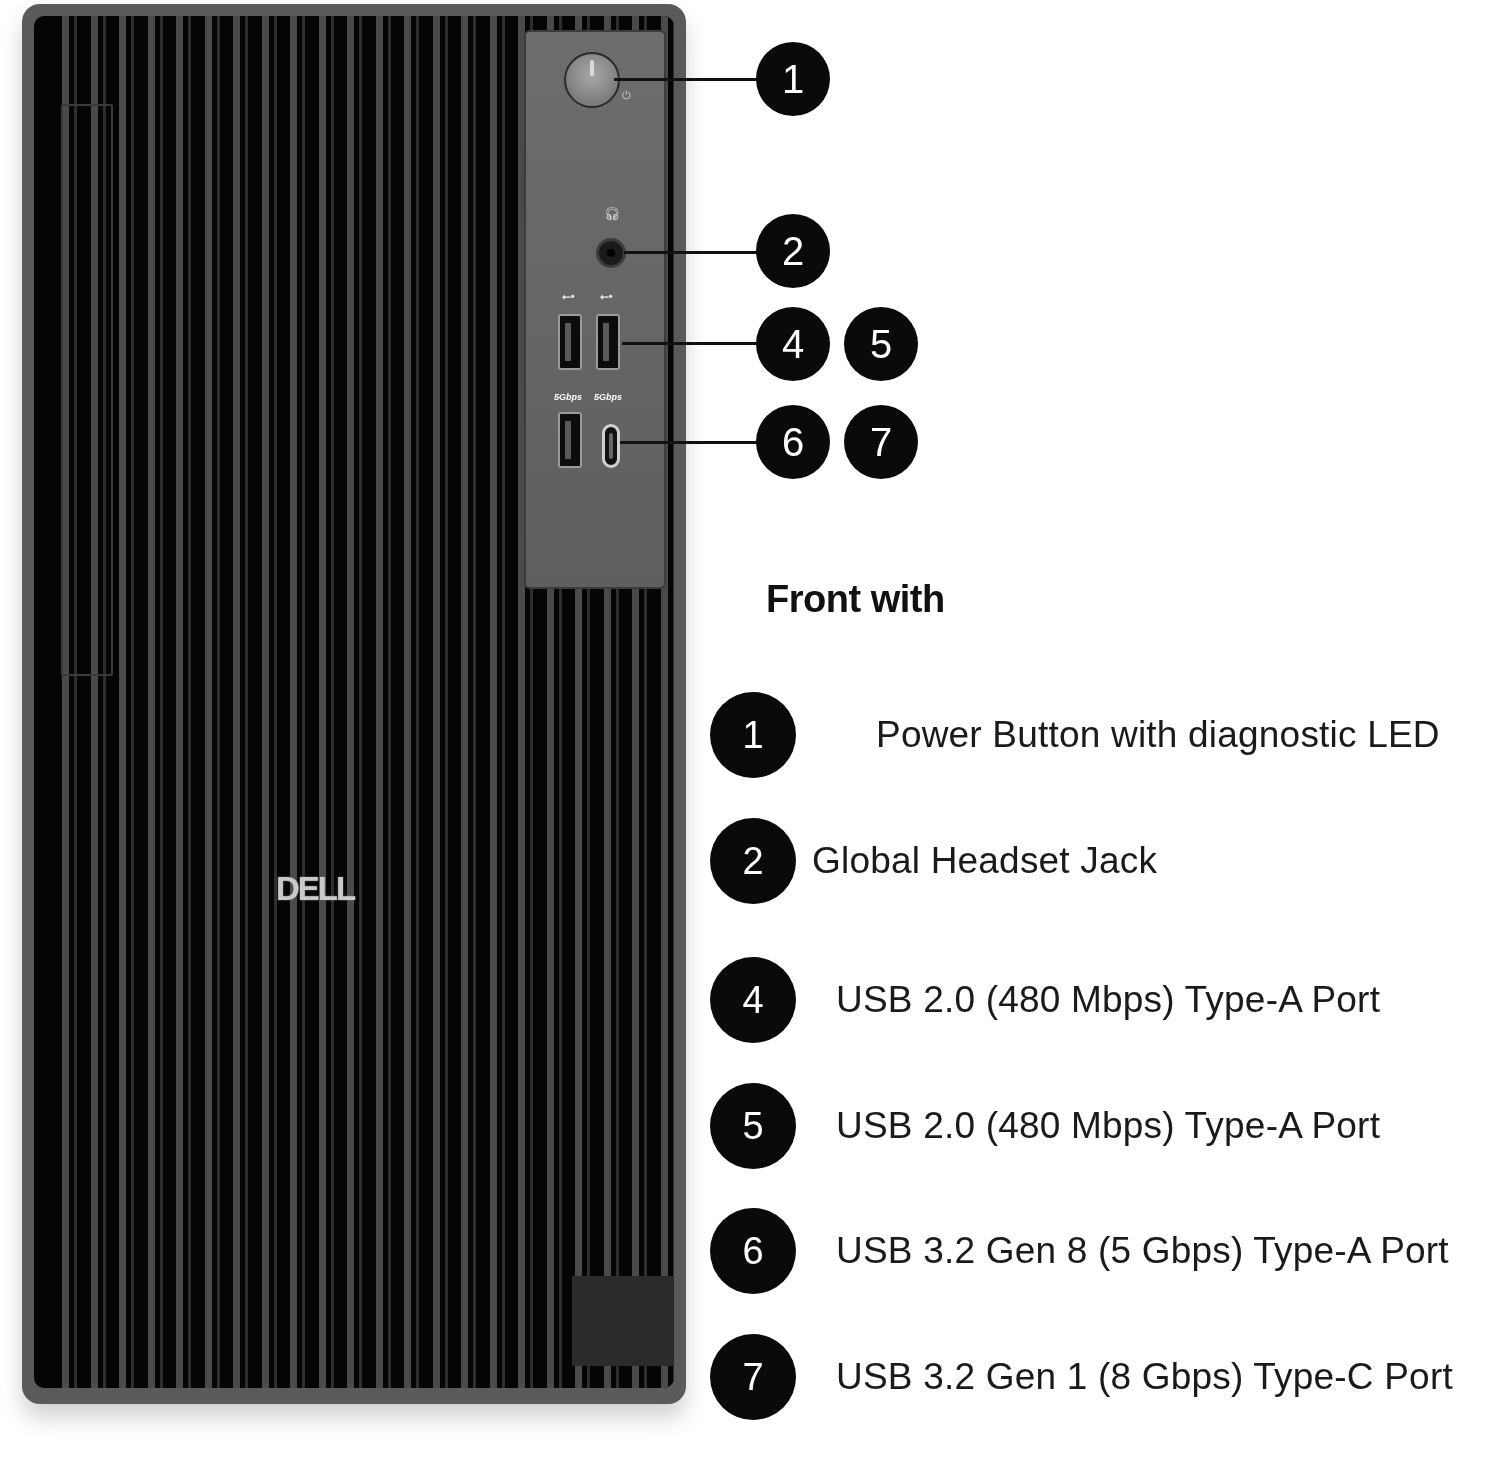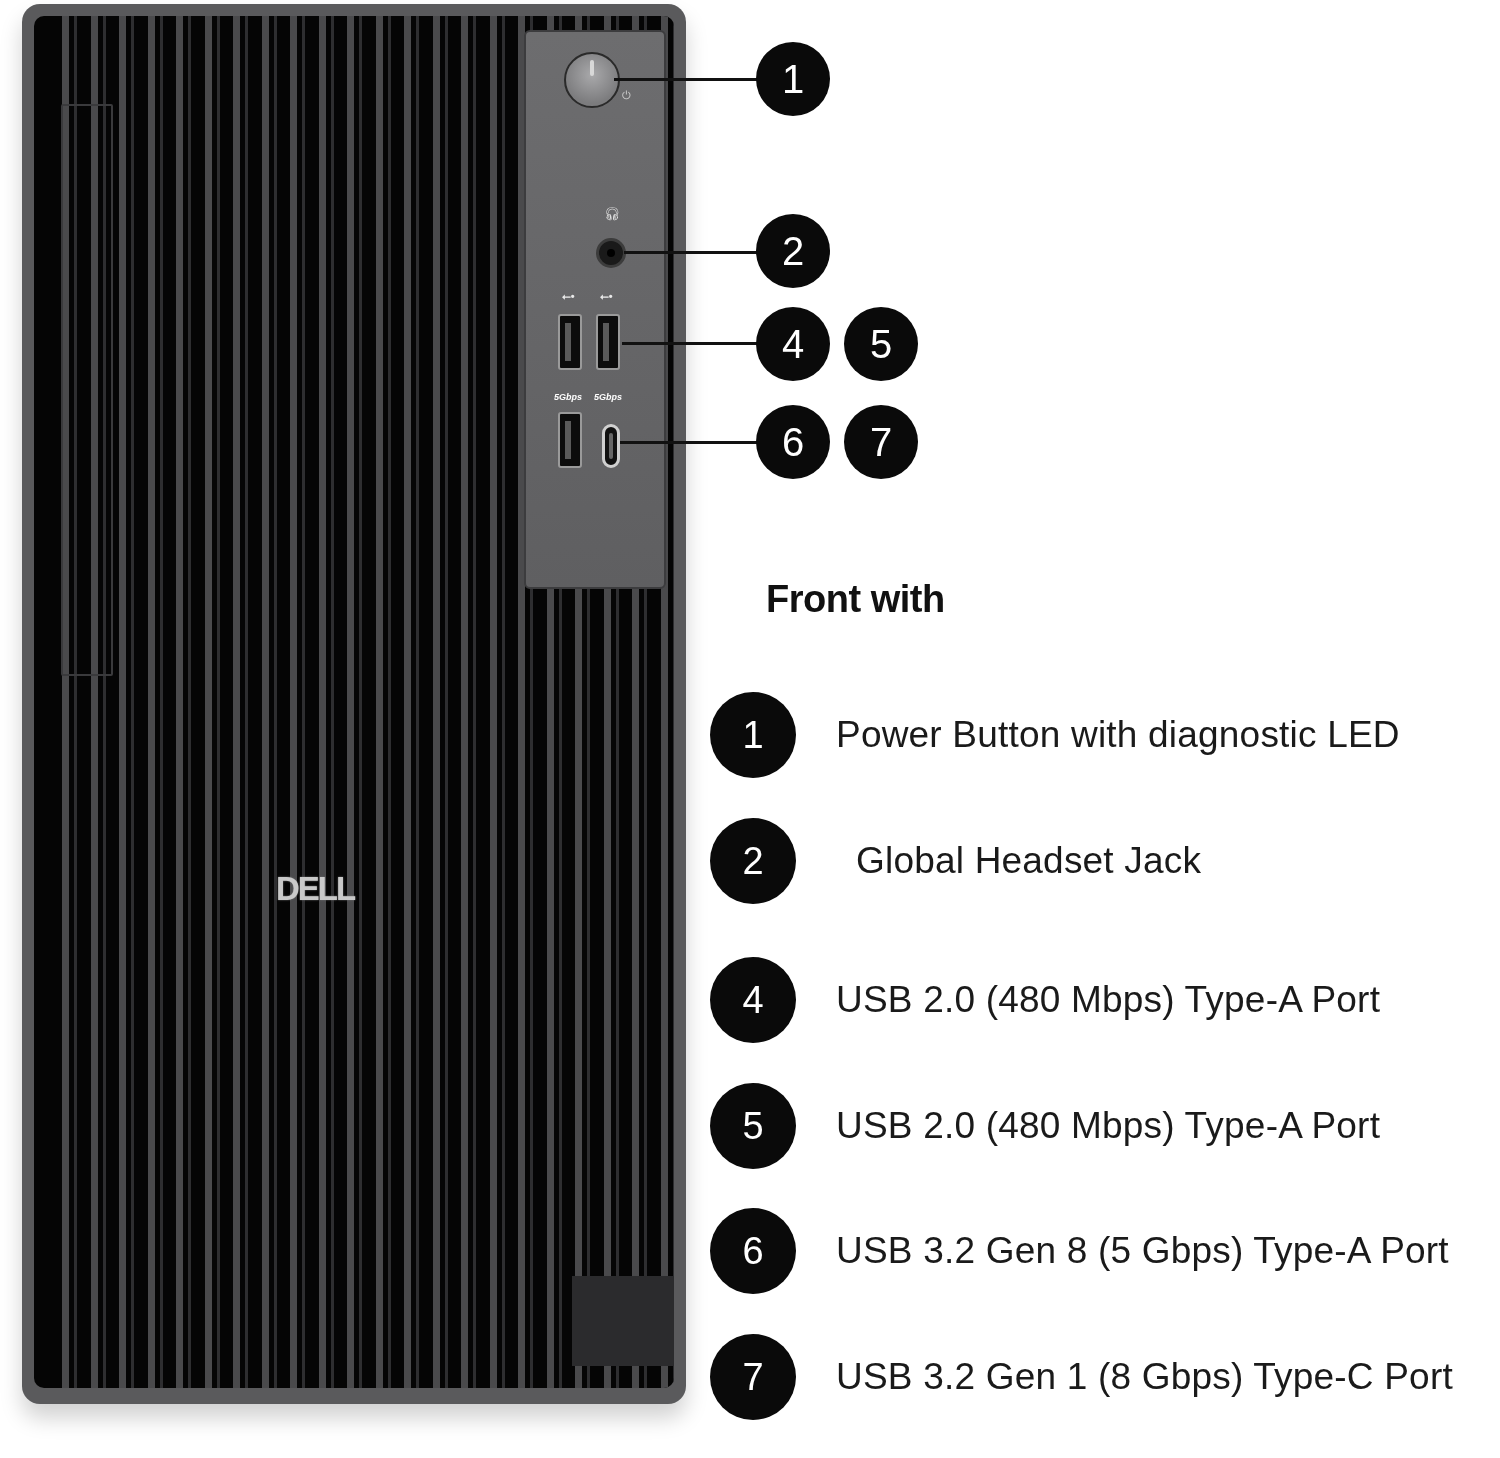--- a/index.html
+++ b/index.html
@@ -129,24 +129,24 @@
 <div class="abs badge" style="left:756px;top:42px;">1</div>
 <div class="abs badge" style="left:756px;top:214px;">2</div>
 <div class="abs badge" style="left:756px;top:307px;">4</div>
 <div class="abs badge" style="left:844px;top:307px;">5</div>
 <div class="abs badge" style="left:756px;top:405px;">6</div>
 <div class="abs badge" style="left:844px;top:405px;">7</div>
 
 <div class="abs section-title">Front with</div>
 
 <div class="abs leg-badge" style="left:710px;top:692px;">1</div>
-<div class="abs leg-text" style="left:836px;top:714px;">Power Button with diagnostic LED</div>
+<div class="abs leg-text" style="left:876px;top:714px;">Power Button with diagnostic LED</div>
 
 <div class="abs leg-badge" style="left:710px;top:818px;">2</div>
-<div class="abs leg-text" style="left:856px;top:840px;text-align:center;">Global Headset Jack</div>
+<div class="abs leg-text" style="left:812px;top:840px;text-align:center;">Global Headset Jack</div>
 
 <div class="abs leg-badge" style="left:710px;top:957px;">4</div>
 <div class="abs leg-text" style="left:836px;top:979px;">USB 2.0 (480 Mbps) Type-A Port</div>
 
 <div class="abs leg-badge" style="left:710px;top:1083px;">5</div>
 <div class="abs leg-text" style="left:836px;top:1105px;">USB 2.0 (480 Mbps) Type-A Port</div>
 
 <div class="abs leg-badge" style="left:710px;top:1208px;">6</div>
 <div class="abs leg-text" style="left:836px;top:1230px;">USB 3.2 Gen 8 (5 Gbps) Type-A Port</div>
 

